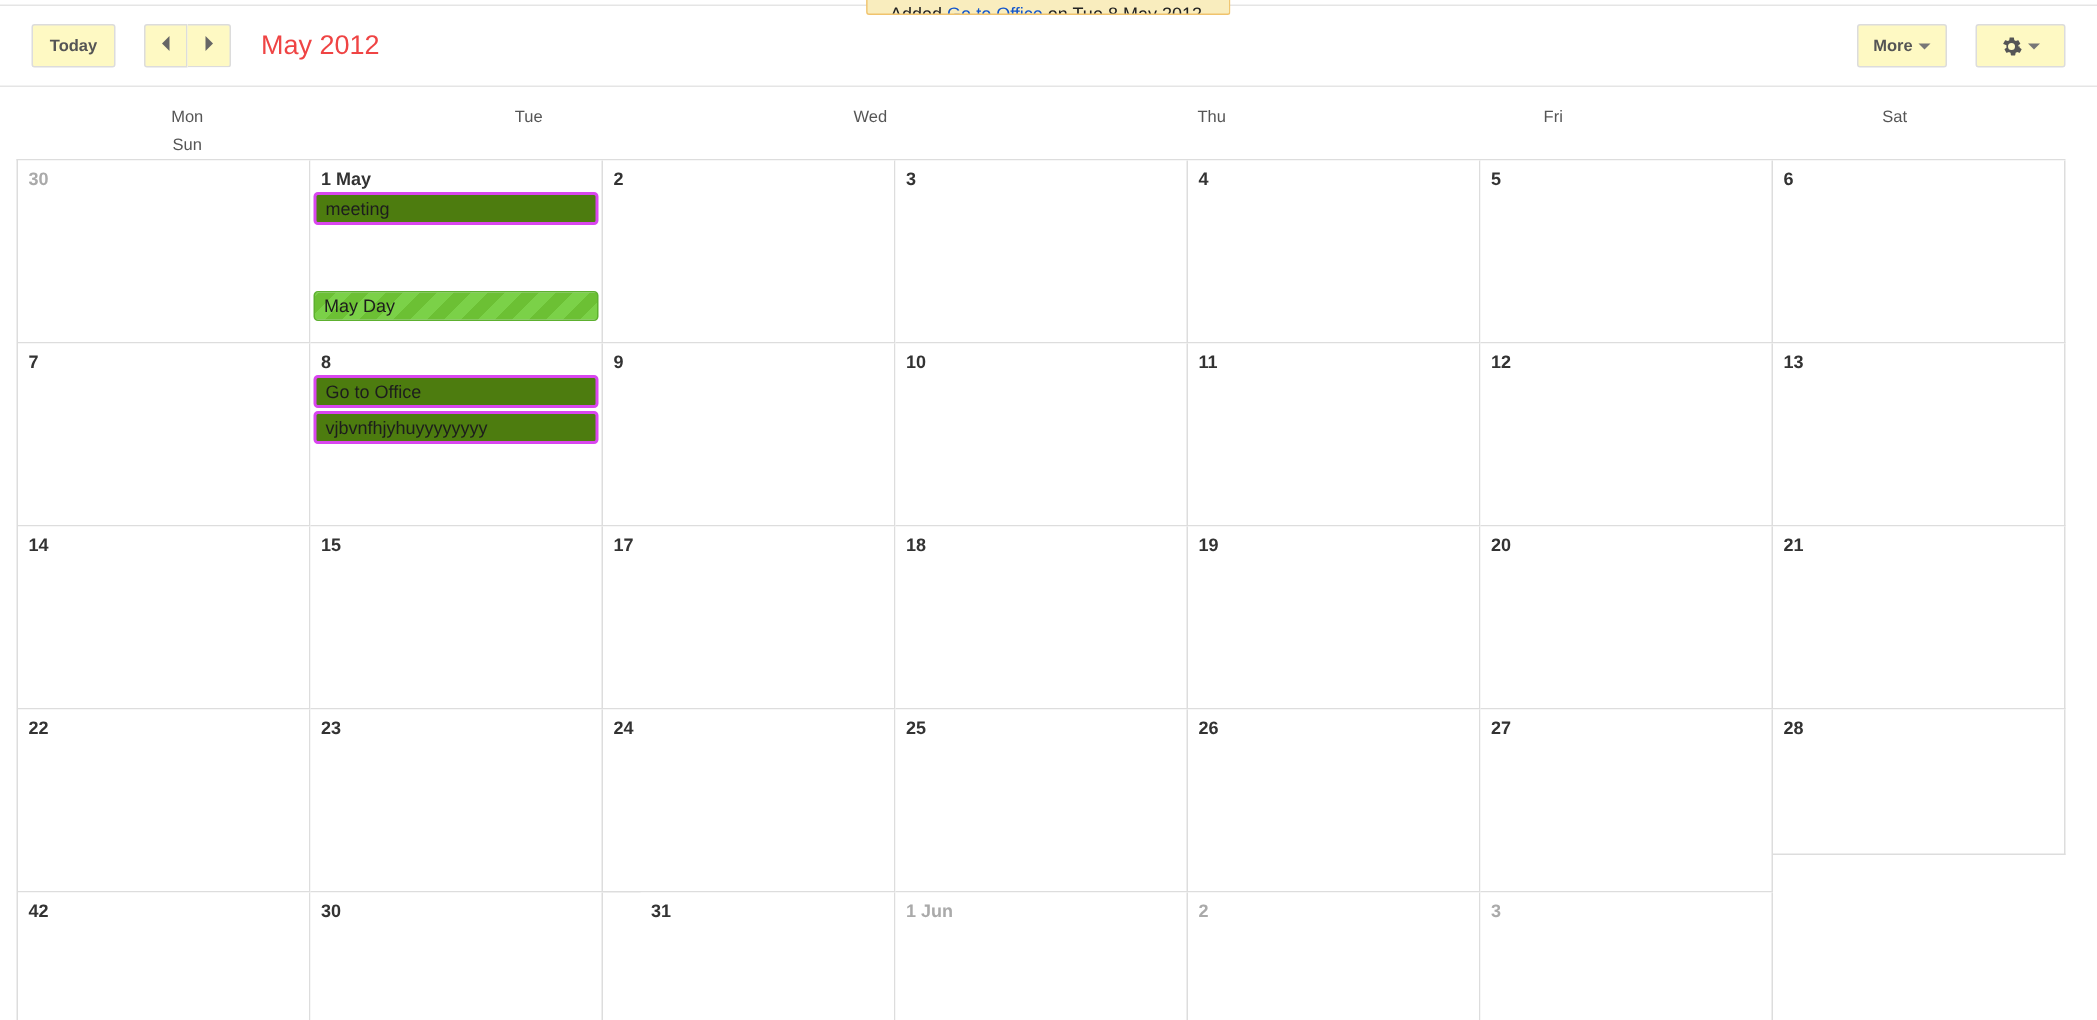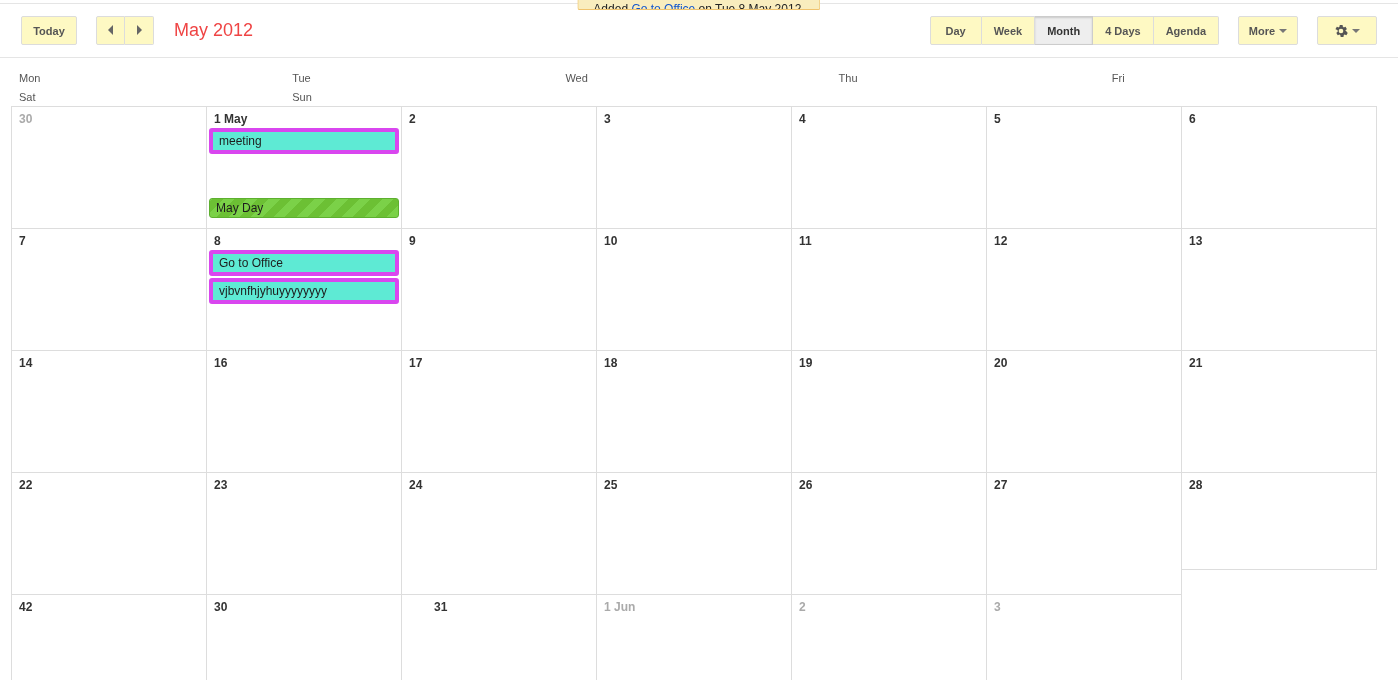--- a/index.html
+++ b/index.html
@@ -95,22 +95,23 @@
     display: inline-block;
     width: 14px; height: 14px;
     position: relative;
   }
   .gear svg { width: 14px; height: 14px; fill: #555; }
 
   
   .calendar-wrap { padding: 0 21px 0 11px; }
   .day-headers {
     display: grid;
-    grid-template-columns: repeat(5, 1fr);
+    grid-template-columns: repeat(6, 1fr);
     padding-top: 10px;
+    text-align: center;
   }
   .day-header {
     color: #555;
     font-size: 11px;
     padding: 4px 8px 3px 8px;
   }
   .grid {
     display: grid;
     grid-template-columns: repeat(7, 1fr);
     grid-auto-rows: 122px;
@@ -136,22 +137,22 @@
     font-size: 12px;
     padding: 2px 6px;
     border-radius: 3px;
     margin-bottom: 2px;
     white-space: nowrap;
     overflow: hidden;
     text-overflow: clip;
     cursor: pointer;
   }
   .event.blue {
-    background: #5eead4;
-    border: 4px solid #d946ef;
+    background: #4d7c0f;
+    border: 2px solid #d946ef;
     color: #1d1d1d;
   }
   .event.green {
     background: repeating-linear-gradient(
       -45deg,
       #7bd148,
       #7bd148 8px,
       #6cc034 8px,
       #6cc034 16px
     );
@@ -186,27 +187,20 @@
             <path d="M1 0 L6 5 L1 10 Z" fill="#666"></path>
           </svg>
       </span>
     </div>
   </div>
 
   <div class="month-label">May 2012</div>
 
   <div class="spacer"></div>
 
-  <div class="view-switcher" id="view-switcher">
-      <div class="btn">Day</div>
-      <div class="btn">Week</div>
-      <div class="btn active">Month</div>
-      <div class="btn">4 Days</div>
-      <div class="btn">Agenda</div>
-    </div>
 
   <div class="more-group">
     <div class="btn btn-more">
       <span>More</span>
       <span class="tri"></span>
     </div>
   </div>
 
   <div class="btn btn-settings">
     <span class="gear">
@@ -276,21 +270,21 @@
       <div class="cell">
         <div class="date">12</div>
       </div>
       <div class="cell">
         <div class="date">13</div>
       </div>
       <div class="cell">
         <div class="date">14</div>
       </div>
       <div class="cell">
-        <div class="date">16</div>
+        <div class="date">15</div>
       </div>
       <div class="cell">
         <div class="date">17</div>
       </div>
       <div class="cell">
         <div class="date">18</div>
       </div>
       <div class="cell">
         <div class="date">19</div>
       </div>

